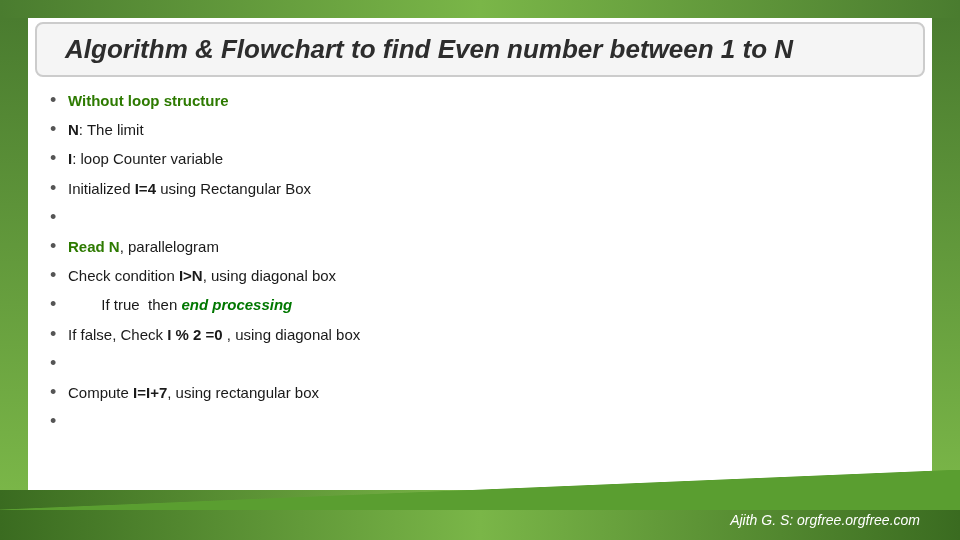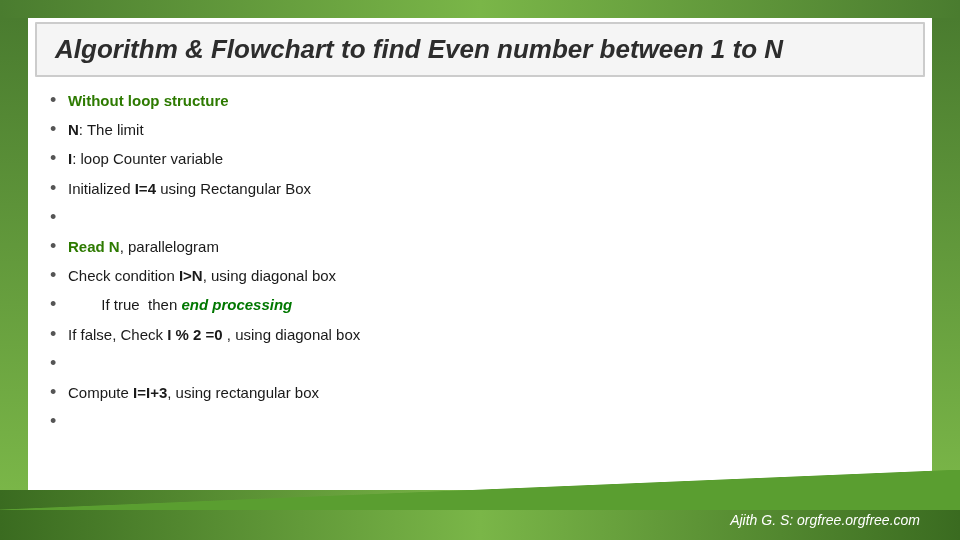--- a/index.html
+++ b/index.html
@@ -72,22 +72,22 @@
     }
 
     
     .title-box {
       position: absolute;
       top: 22px;
       left: 35px;
       right: 35px;
       background: #f5f5f5;
       border: 2px solid #cccccc;
-      border-radius: 1px;
-      padding: 10px 18px;
+      border-radius: 8px;
+      padding: 10px 28px;
     }
 
     .title-text {
       font-size: 26px;
       font-weight: bold;
       color: #2d2d2d;
       font-style: italic;
     }
 
     
@@ -214,21 +214,21 @@
         <span class="bullet-dot">•</span>
         <span>If false, Check <span class="bold-text">I % 2 =0</span> , using diagonal box</span>
       </li>
 
       <li>
         <span class="bullet-dot">•</span>
       </li>
 
       <li>
         <span class="bullet-dot">•</span>
-        <span>Compute <span class="bold-text">I=I+3</span>, using rectangular box</span>
+        <span>Compute <span class="bold-text">I=I+7</span>, using rectangular box</span>
       </li>
 
       <li>
         <span class="bullet-dot">•</span>
       </li>
 
     </ul>
   </div>
 
   <div class="bottom-bar"></div>

